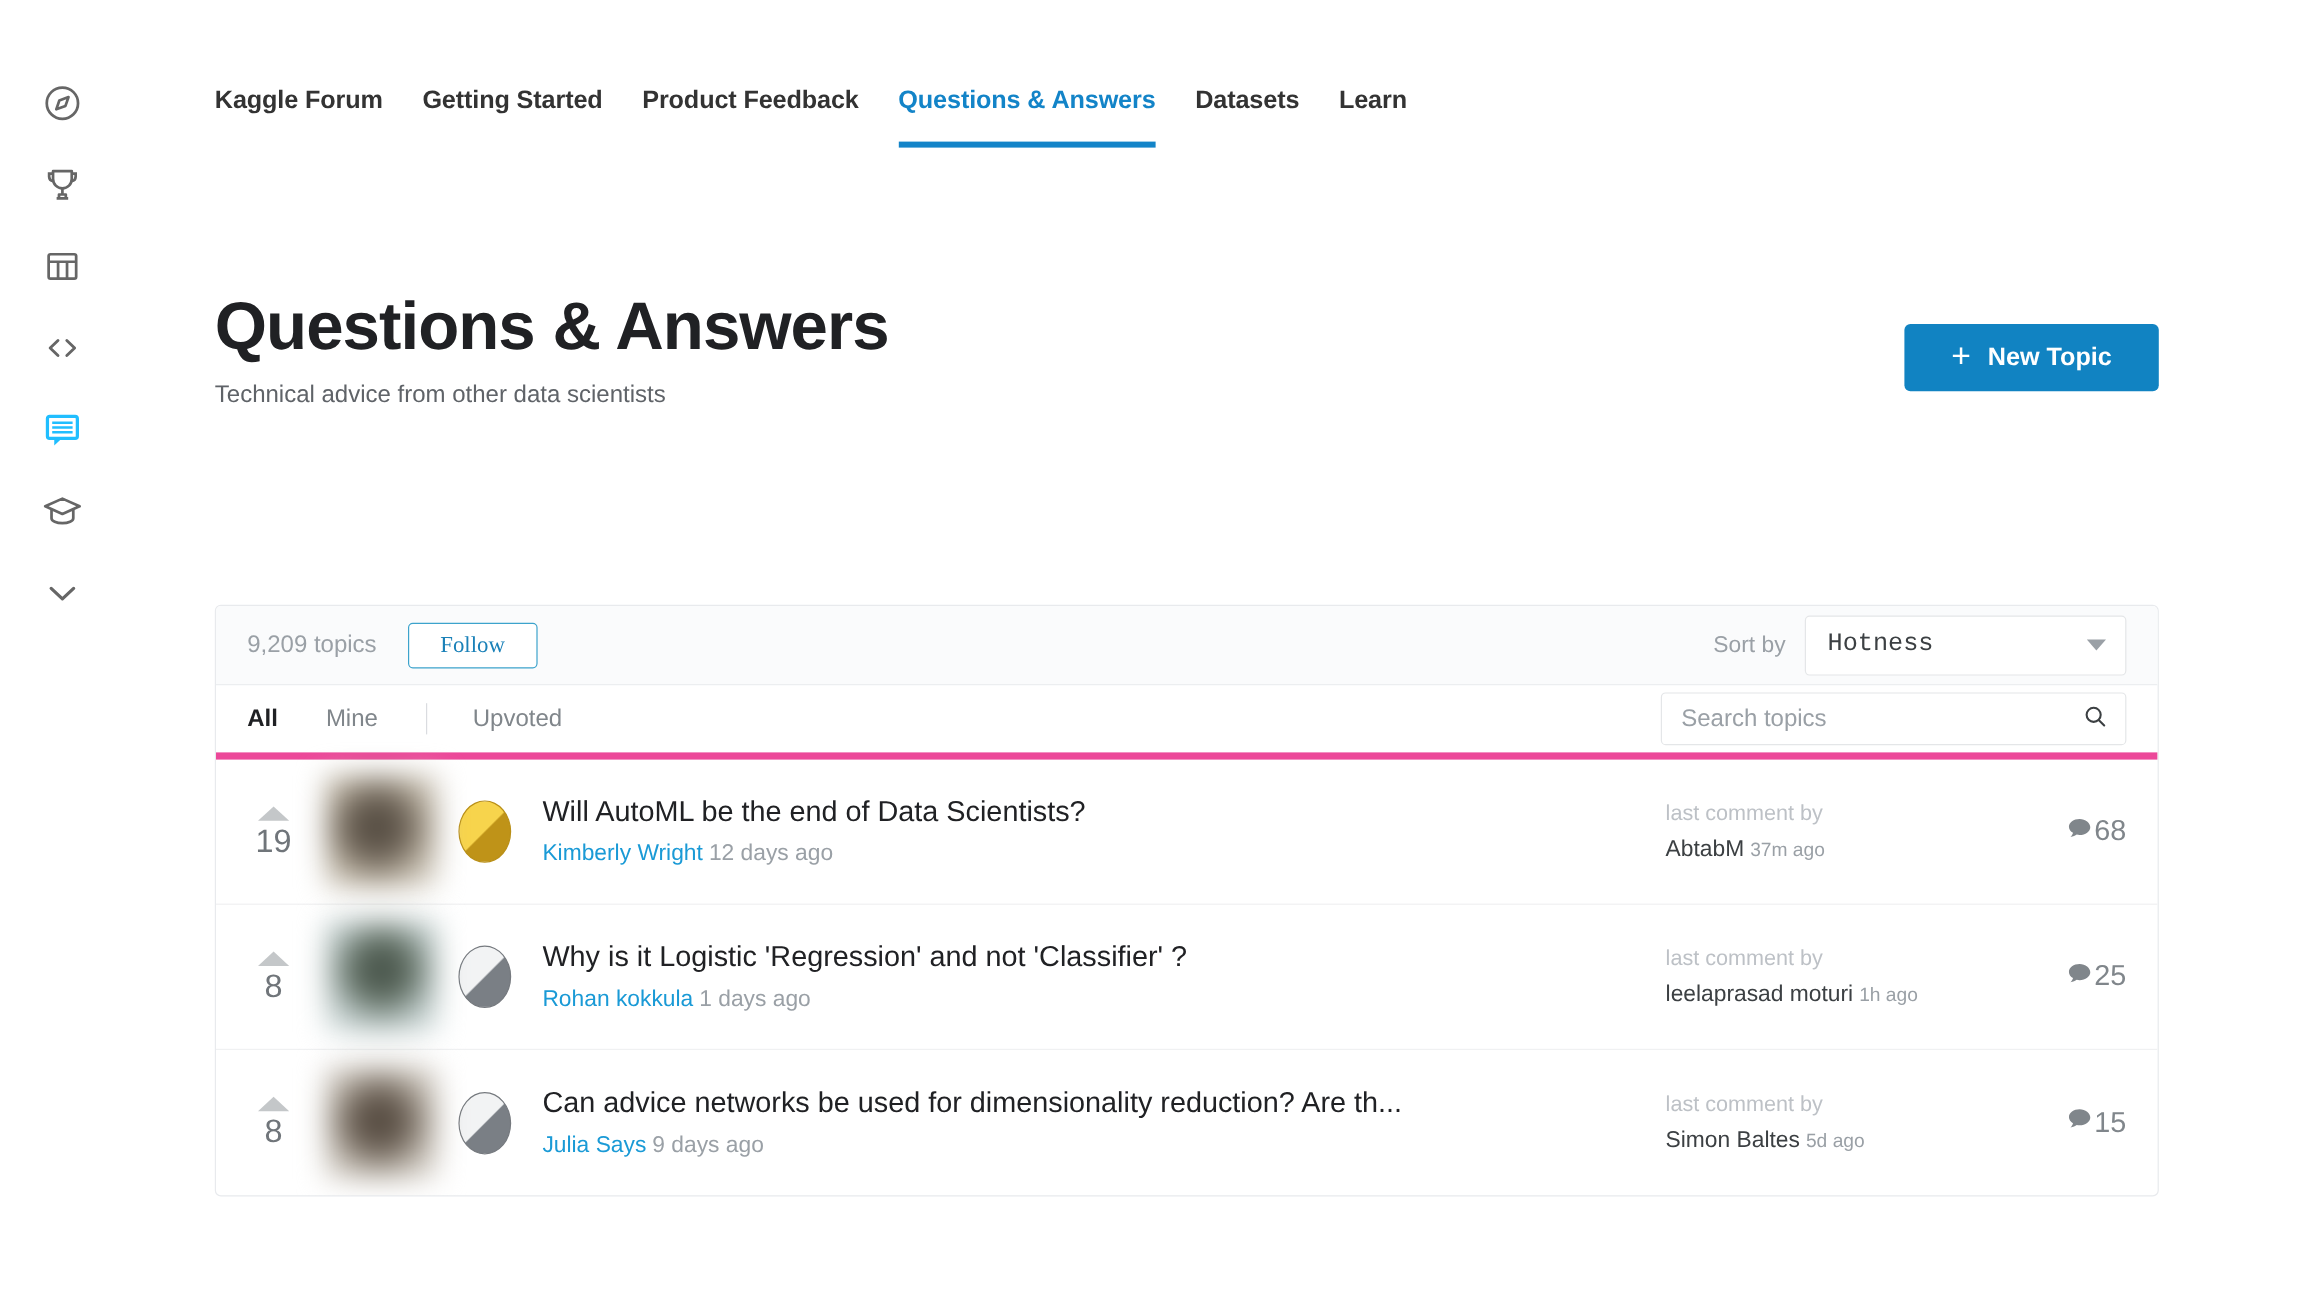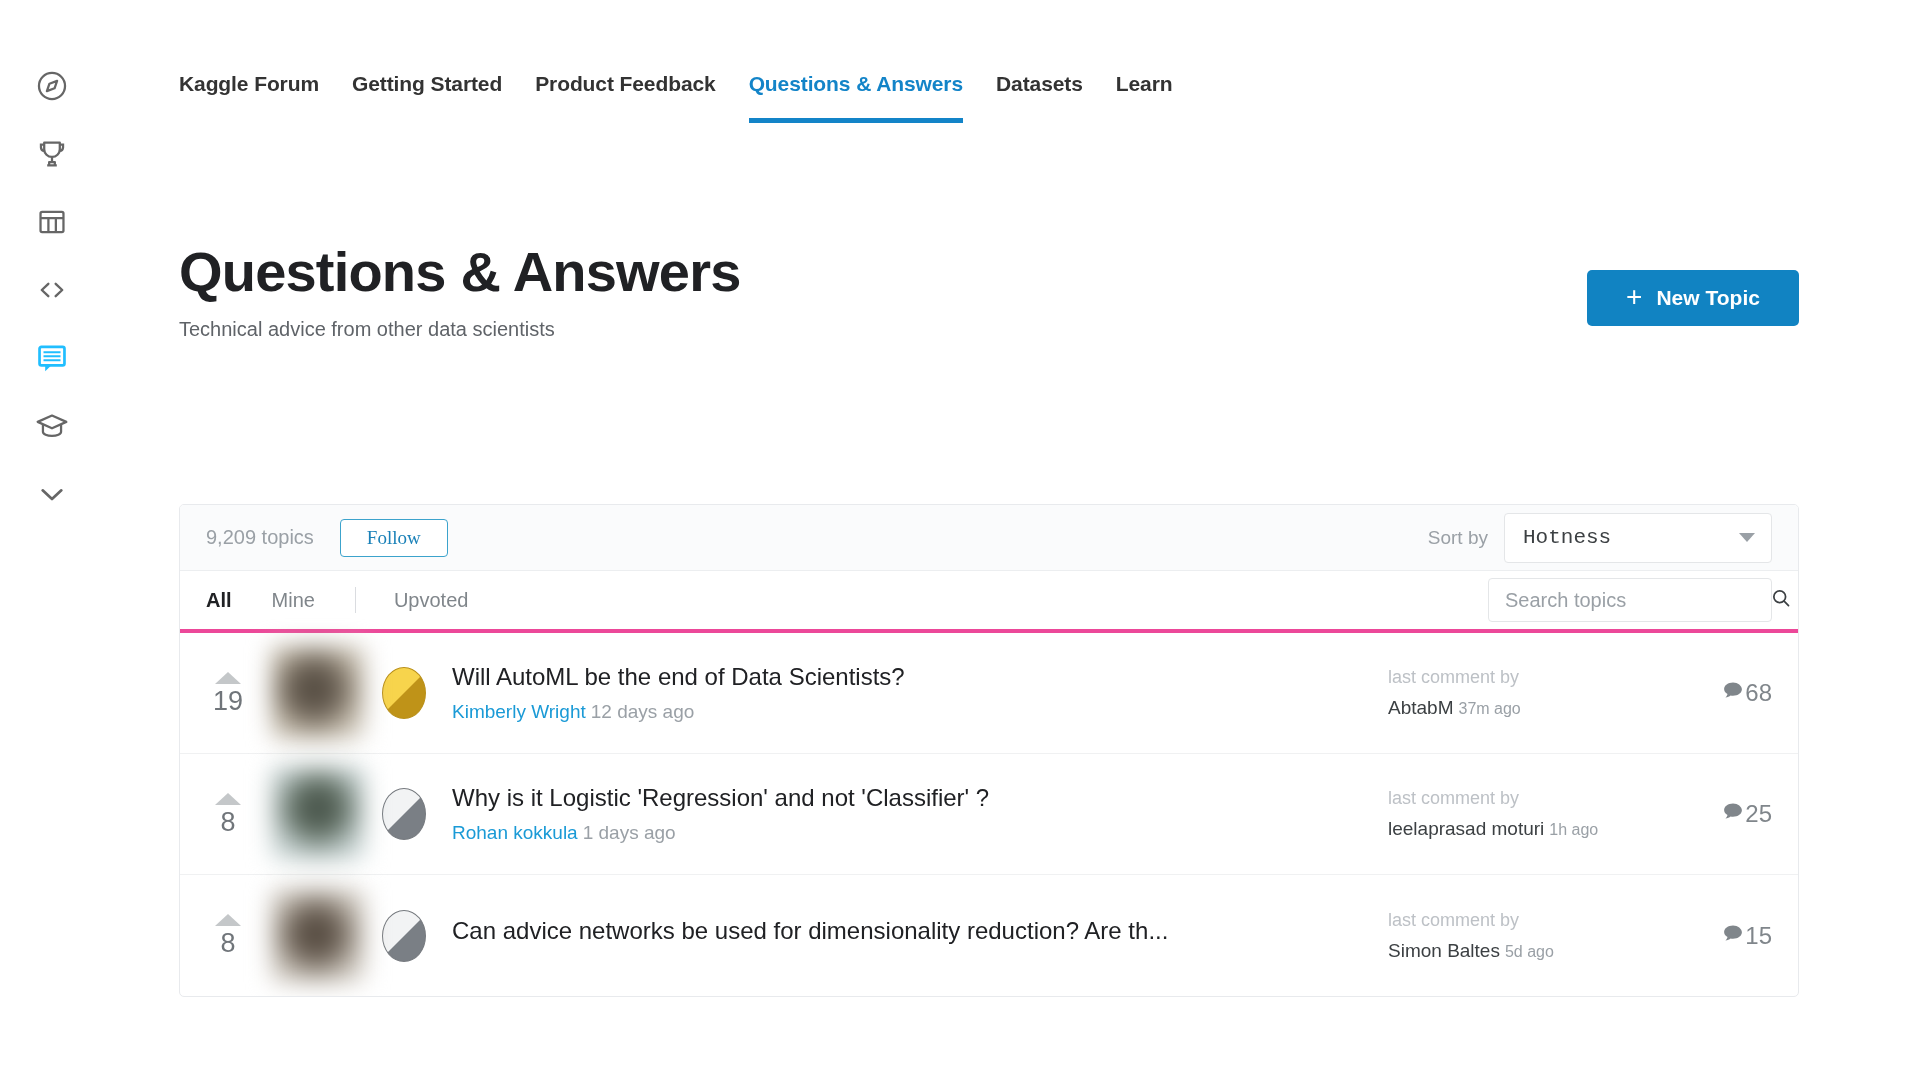--- a/index.html
+++ b/index.html
@@ -175,21 +175,21 @@
     margin-left: auto;
     width: 0; height: 0;
     border-left: 8px solid transparent;
     border-right: 8px solid transparent;
     border-top: 9px solid #9aa0a6;
   }
 
   
   .filter-row {
     height: 62px;
-    border-bottom: 4px solid #ec4899;
+    border-bottom: 6px solid #ec4899;
     display: flex;
     align-items: center;
     padding: 0 26px;
   }
   .filter-tab {
     font-size: 20px;
     color: #80868b;
     margin-right: 40px;
     cursor: pointer;
   }
@@ -198,21 +198,21 @@
     font-weight: bold;
   }
   .filter-div {
     width: 1px;
     height: 26px;
     background: #dadce0;
     margin: 0 38px 0 0;
   }
   .search-wrap {
     margin-left: auto;
-    width: 284px;
+    width: 388px;
     height: 44px;
     border: 1px solid #e4e6e8;
     border-radius: 4px;
     display: flex;
     align-items: center;
     padding: 0 14px 0 16px;
     background: #ffffff;
   }
   .search-input {
     flex: 1;
@@ -515,20 +515,23 @@
 
   <div class="topic-row">
     <div class="votes">
       <span class="vote-arrow"></span>
       <span class="vote-count">8</span>
     </div>
     <div class="avatar av3"></div>
     <div class="medal medal-silver"></div>
     <div class="topic-main">
       <div class="topic-title">Can advice networks be used for dimensionality reduction? Are th...</div>
+      <div class="topic-meta">
+        <span class="author">Julia Says</span><span class="topic-time">9 days ago</span>
+      </div>
     </div>
     <div class="last-comment">
       <div class="lc-label">last comment by</div>
       <div>
         <span class="lc-user">Simon Baltes</span><span class="lc-time">5d ago</span>
       </div>
     </div>
     <div class="comments">
       <span>
         <svg width="24" height="24" viewBox="0 0 24 24">

